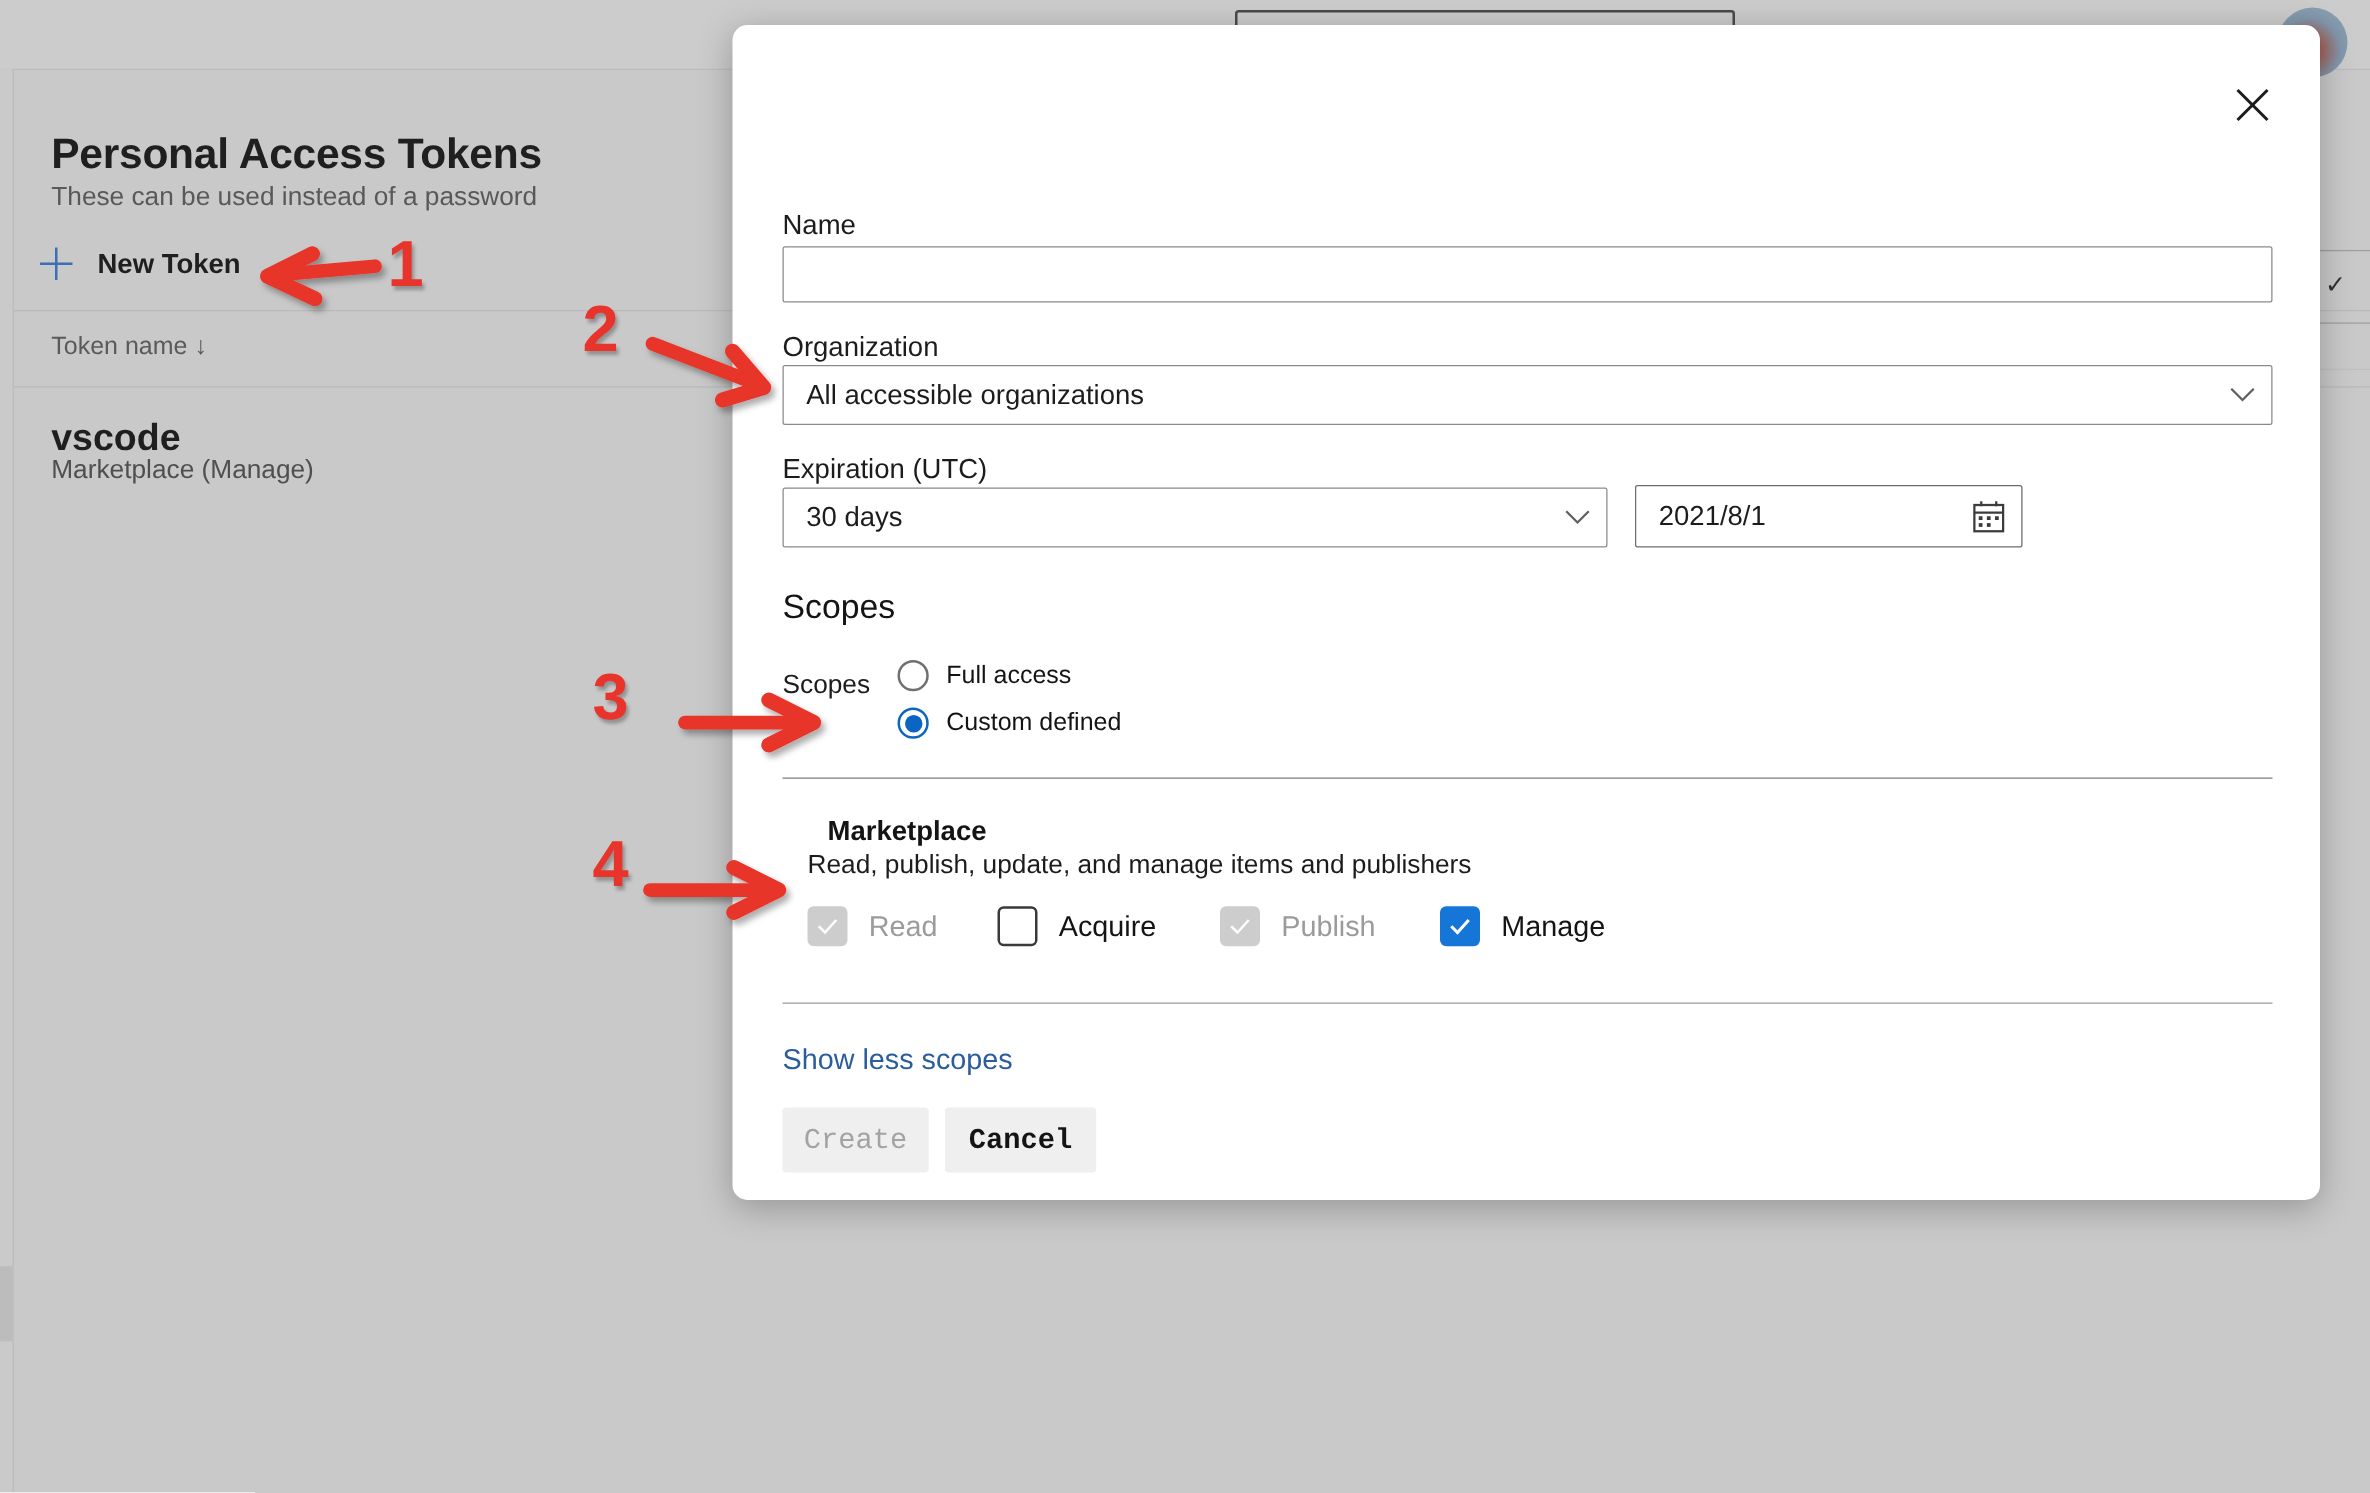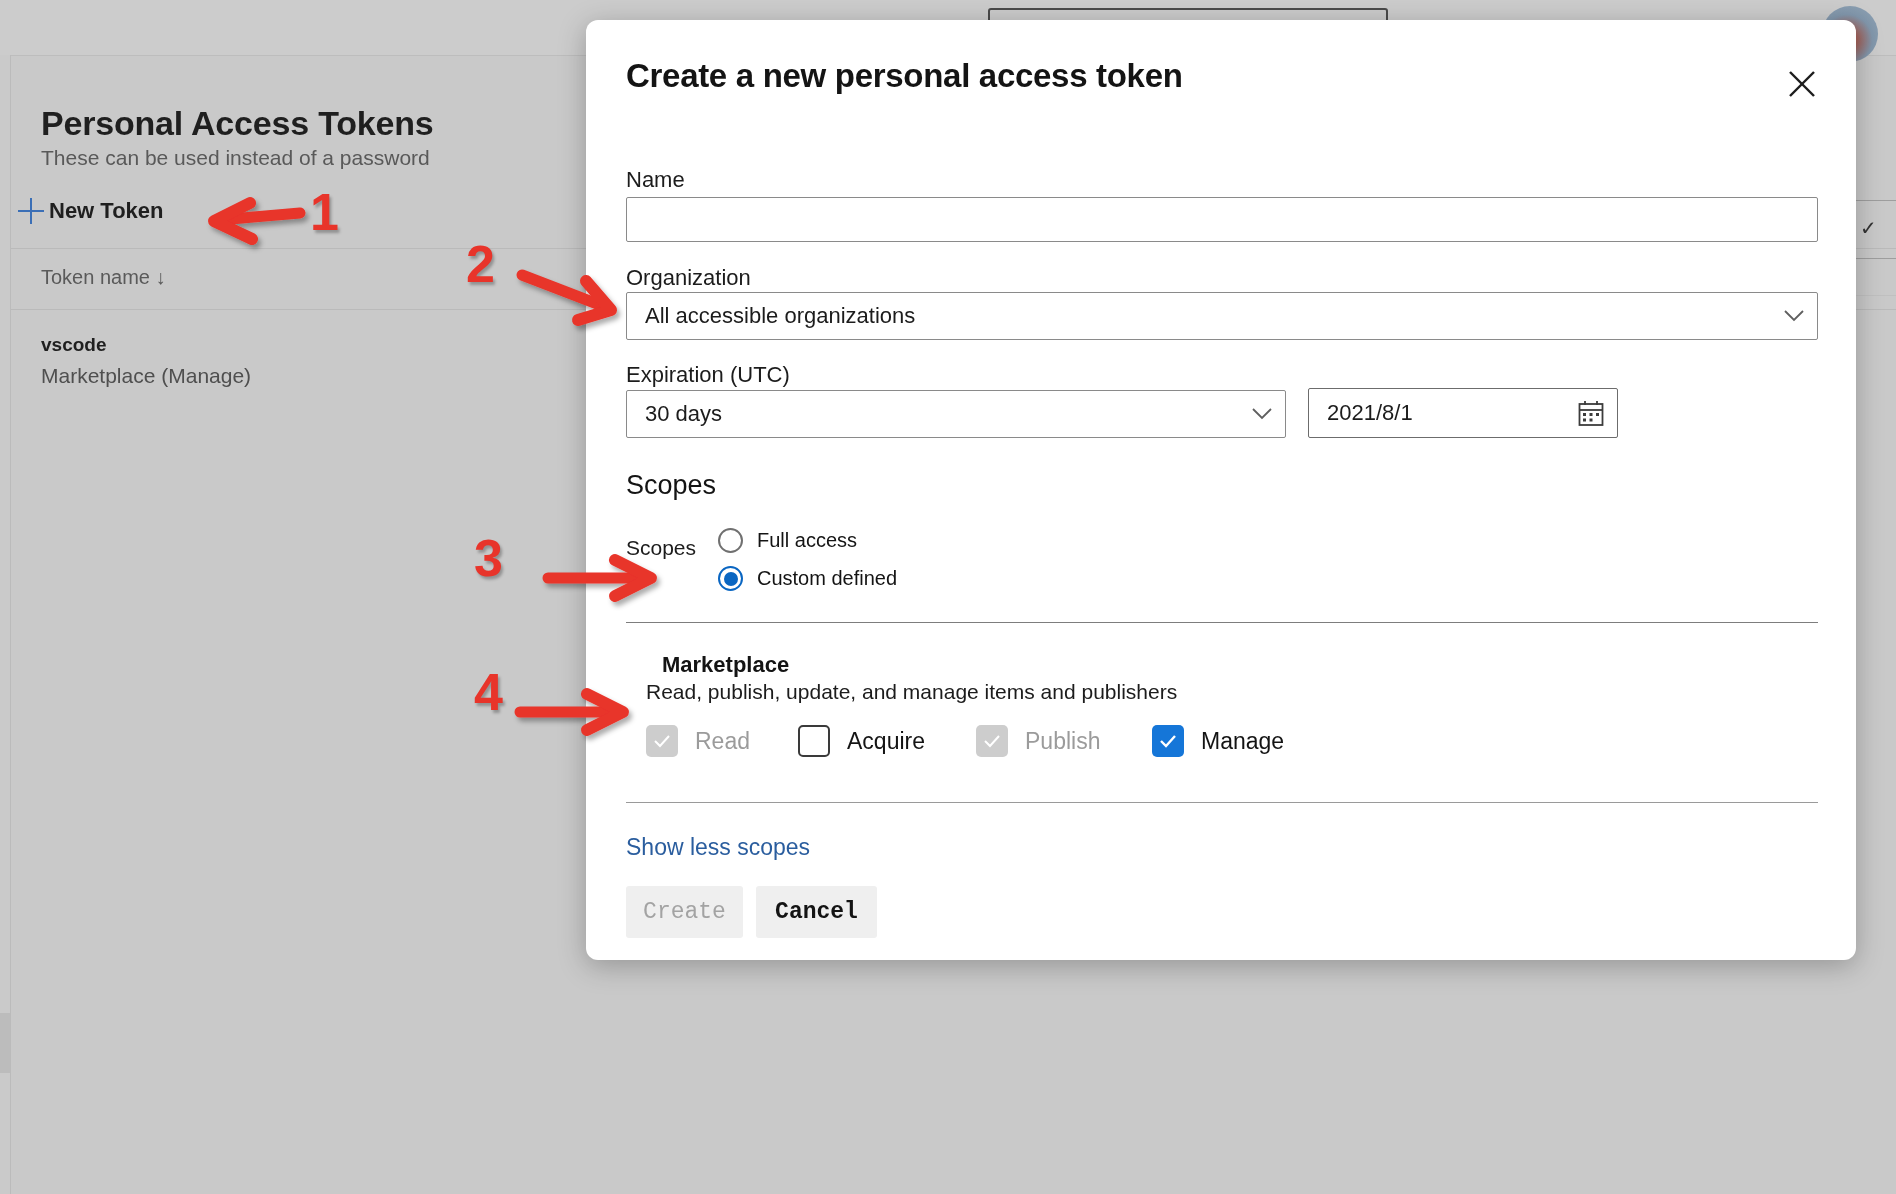--- a/index.html
+++ b/index.html
@@ -81,24 +81,24 @@
   .bg-subtitle {
     position: absolute;
     left: 41px; top: 146px;
     font-size: 21px;
     color: #595959;
     white-space: nowrap;
   }
 
   .bg-newtoken {
     position: absolute;
-    left: 18px; top: 198px;
+    left: 32px; top: 198px;
     display: flex;
     align-items: flex-start;
-    gap: 5px;
+    gap: 20px;
   }
   .plus-icon {
     position: relative;
     width: 26px; height: 26px;
     display: inline-block;
   }
   .plus-icon::before,
   .plus-icon::after {
     content: "";
     position: absolute;
@@ -127,21 +127,21 @@
     position: absolute;
     left: 41px; top: 266px;
     font-size: 20px;
     color: #5a5a5a;
     white-space: nowrap;
   }
 
   .bg-row-name {
     position: absolute;
     left: 41px; top: 334px;
-    font-size: 19px;
+    font-size: 30px;
     font-weight: bold;
     color: #1f1f1f;
     white-space: nowrap;
   }
   .bg-row-scope {
     position: absolute;
     left: 41px; top: 364px;
     font-size: 21px;
     color: #4f4f4f;
     white-space: nowrap;
@@ -422,21 +422,20 @@
   <div class="bg-row-name">vscode</div>
   <div class="bg-row-scope">Marketplace (Manage)</div>
 
   <div class="bg-right-line r1"></div>
   <div class="bg-right-check">✓</div>
   <div class="bg-right-line r2"></div>
   <div class="bg-right-line r3"></div>
 
   <div class="modal">
 
-    <div class="modal-title">Create a new personal access token</div>
 
     <button class="close-btn" aria-label="Close">
       <svg width="34" height="34" viewBox="0 0 34 34" aria-hidden="true">
         <line x1="5" y1="5" x2="29" y2="29" stroke="currentColor" stroke-width="2.4"></line>
         <line x1="29" y1="5" x2="5" y2="29" stroke="currentColor" stroke-width="2.4"></line>
       </svg>
     </button>
 
     <div class="field-label" style="left:40px; top:147px;">Name</div>
     <input class="text-input" style="left: 40px; top: 177px; width: 1192px; height: 45px;" value="" placeholder="">

